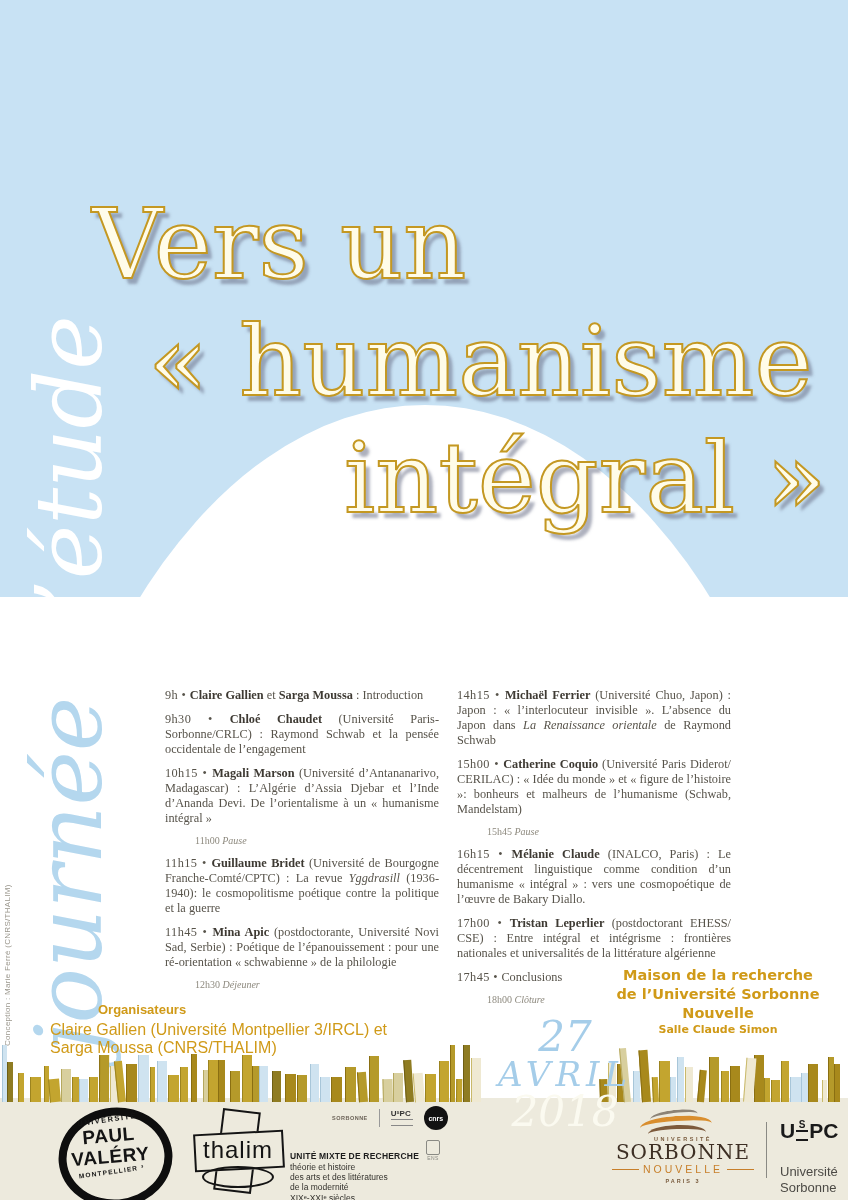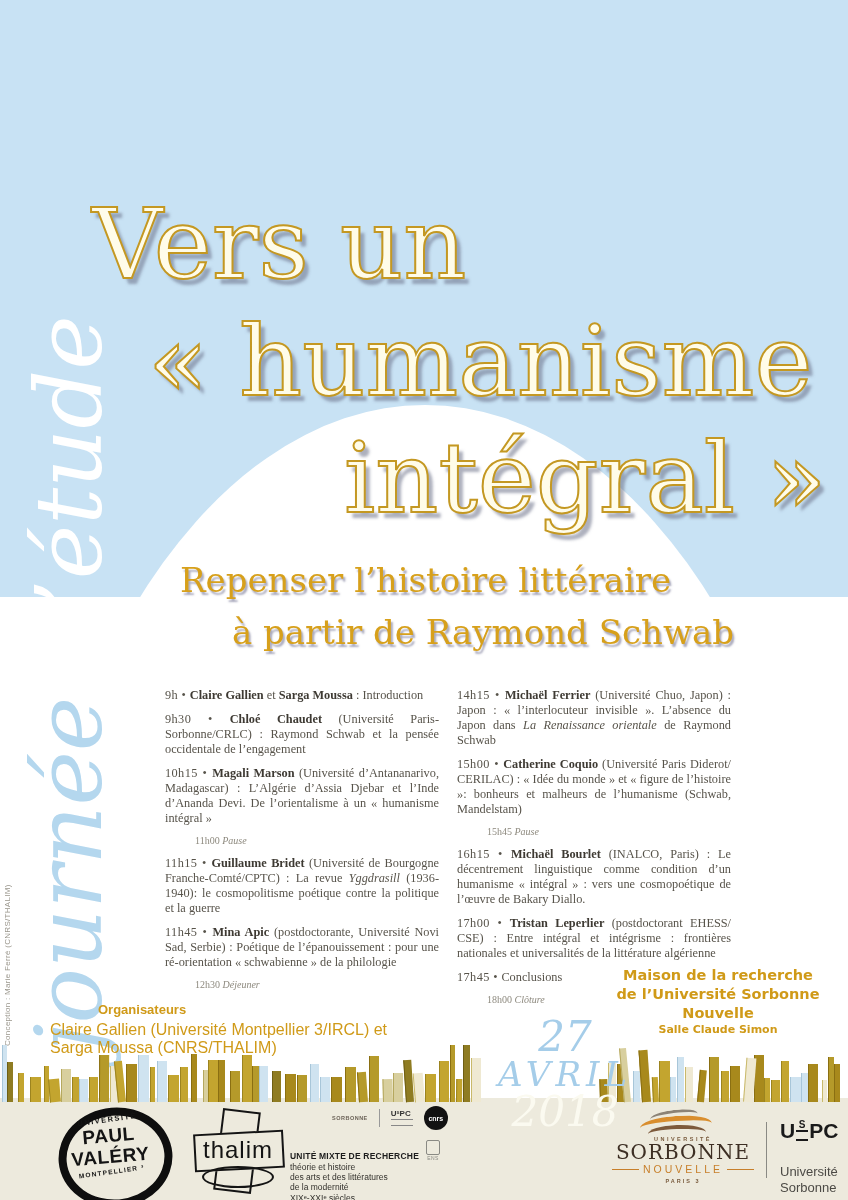--- a/index.html
+++ b/index.html
@@ -116,40 +116,36 @@
   <div class="vertical-title"><span class="vt-journee">journée</span> <span class="vt-detude">d’étude</span></div>
 
   <div class="credit">Conception : Marie Ferré (CNRS/THALIM)</div>
 
   <div class="title">
     <div class="t1">Vers un</div>
     <div class="t2">« humanisme</div>
     <div class="t3">intégral »</div>
   </div>
 
-  <div class="subtitle">
-    <div class="s1">Repenser l’histoire littéraire</div>
-    <div class="s2">à partir de Raymond Schwab</div>
-  </div>
 
   <div class="program">
     <div class="col" id="col-left">
         <div class="session"><span class="time">9h • </span><span class="bold">Claire Gallien</span><span class="normal"> et </span><span class="bold">Sarga Moussa</span><span class="normal"> : Introduction</span></div>
         <div class="session"><span class="time">9h30 • </span><span class="bold">Chloé Chaudet</span><span class="normal"> (Université Paris-Sorbonne/CRLC) : Raymond Schwab et la pensée occidentale de l’engagement</span></div>
         <div class="session"><span class="time">10h15 • </span><span class="bold">Magali Marson</span><span class="normal"> (Université d’Antananarivo, Madagascar) : L’Algérie d’Assia Djebar et l’Inde d’Ananda Devi. De l’orientalisme à un « humanisme intégral »</span></div>
         <div class="pause"><span class="pause-time">11h00 </span><span class="pause-label">Pause</span></div>
         <div class="session"><span class="time">11h15 • </span><span class="bold">Guillaume Bridet</span><span class="normal"> (Université de Bourgogne Franche-Comté/CPTC) : La revue </span><span class="italic">Yggdrasill</span><span class="normal"> (1936-1940): le cosmopolitisme poétique contre la politique et la guerre</span></div>
         <div class="session"><span class="time">11h45 • </span><span class="bold">Mina Apic</span><span class="normal"> (postdoctorante, Université Novi Sad, Serbie) : Poétique de l’épanouissement : pour une ré-orientation « schwabienne » de la philologie</span></div>
         <div class="pause"><span class="pause-time">12h30 </span><span class="pause-label">Déjeuner</span></div>
       </div>
     <div class="col" id="col-right">
         <div class="session"><span class="time">14h15 • </span><span class="bold">Michaël Ferrier</span><span class="normal"> (Université Chuo, Japon) : Japon : « l’interlocuteur invisible ». L’absence du Japon dans </span><span class="italic">La Renaissance orientale</span><span class="normal"> de Raymond Schwab</span></div>
         <div class="session"><span class="time">15h00 • </span><span class="bold">Catherine Coquio</span><span class="normal"> (Université Paris Diderot/ CERILAC) : « Idée du monde » et « figure de l’histoire »: bonheurs et malheurs de l’humanisme (Schwab, Mandelstam)</span></div>
         <div class="pause"><span class="pause-time">15h45 </span><span class="pause-label">Pause</span></div>
-        <div class="session"><span class="time">16h15 • </span><span class="bold">Michaël Bourlet</span><span class="normal"> (INALCO, Paris) : Le décentrement linguistique comme condition d’un humanisme « intégral » : vers une cosmopoétique de l’œuvre de Bakary Diallo.</span></div>
+        <div class="session"><span class="time">16h15 • </span><span class="bold">Mélanie Claude</span><span class="normal"> (INALCO, Paris) : Le décentrement linguistique comme condition d’un humanisme « intégral » : vers une cosmopoétique de l’œuvre de Bakary Diallo.</span></div>
         <div class="session"><span class="time">17h00 • </span><span class="bold">Tristan Leperlier</span><span class="normal"> (postdoctorant EHESS/ CSE) : Entre intégral et intégrisme : frontières nationales et universalités de la littérature algérienne</span></div>
         <div class="session"><span class="time">17h45 • </span><span class="normal">Conclusions</span></div>
         <div class="pause"><span class="pause-time">18h00 </span><span class="pause-label">Clôture</span></div>
       </div>
   </div>
 
   <div class="organizers">
     <div class="org-heading">Organisateurs</div>
     <div class="org-names">Claire Gallien (Université Montpellier 3/IRCL) et Sarga Moussa (CNRS/THALIM)</div>
   </div>

